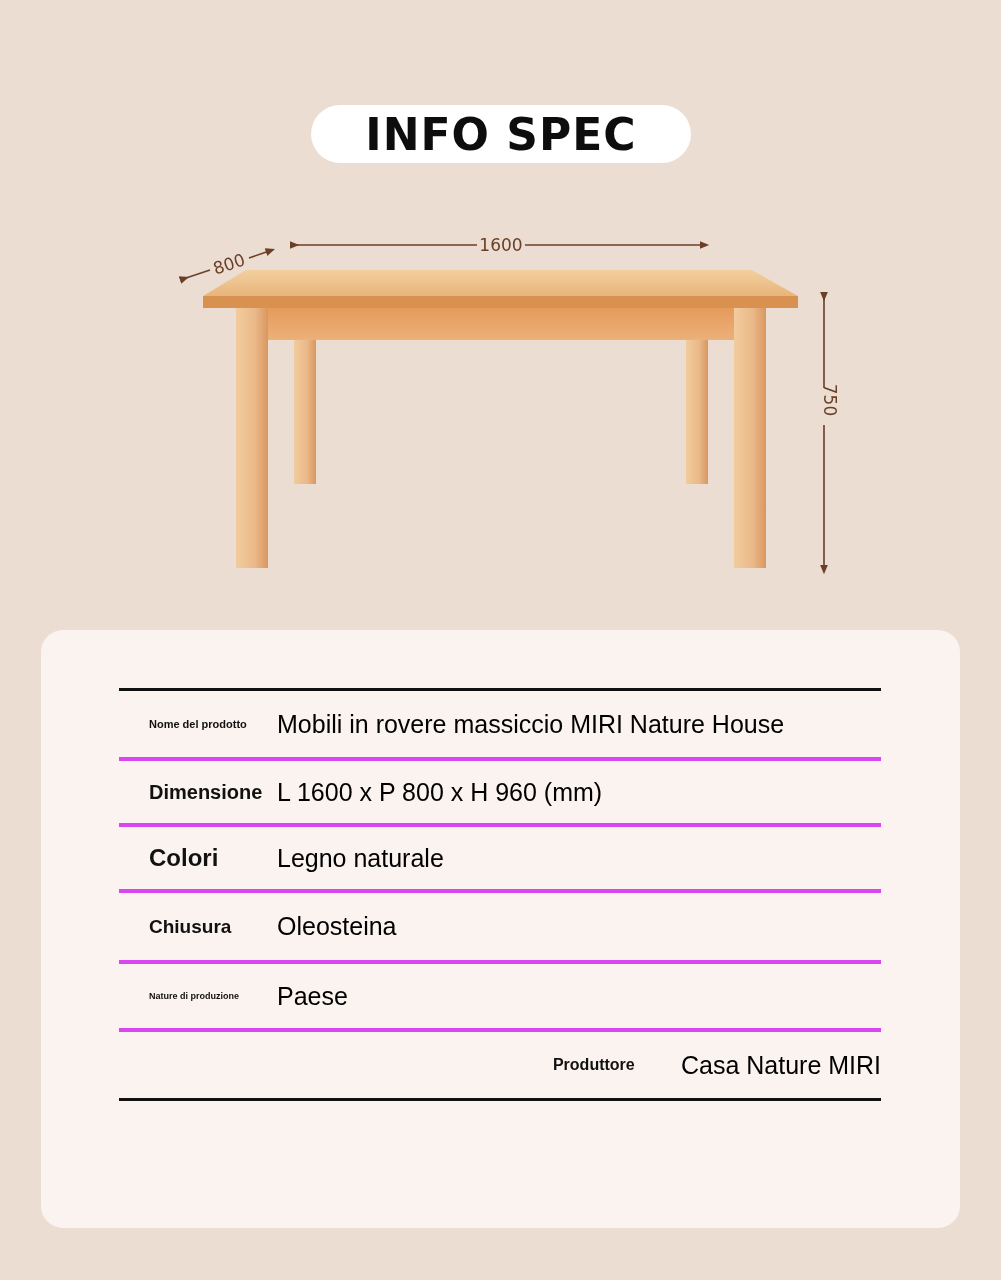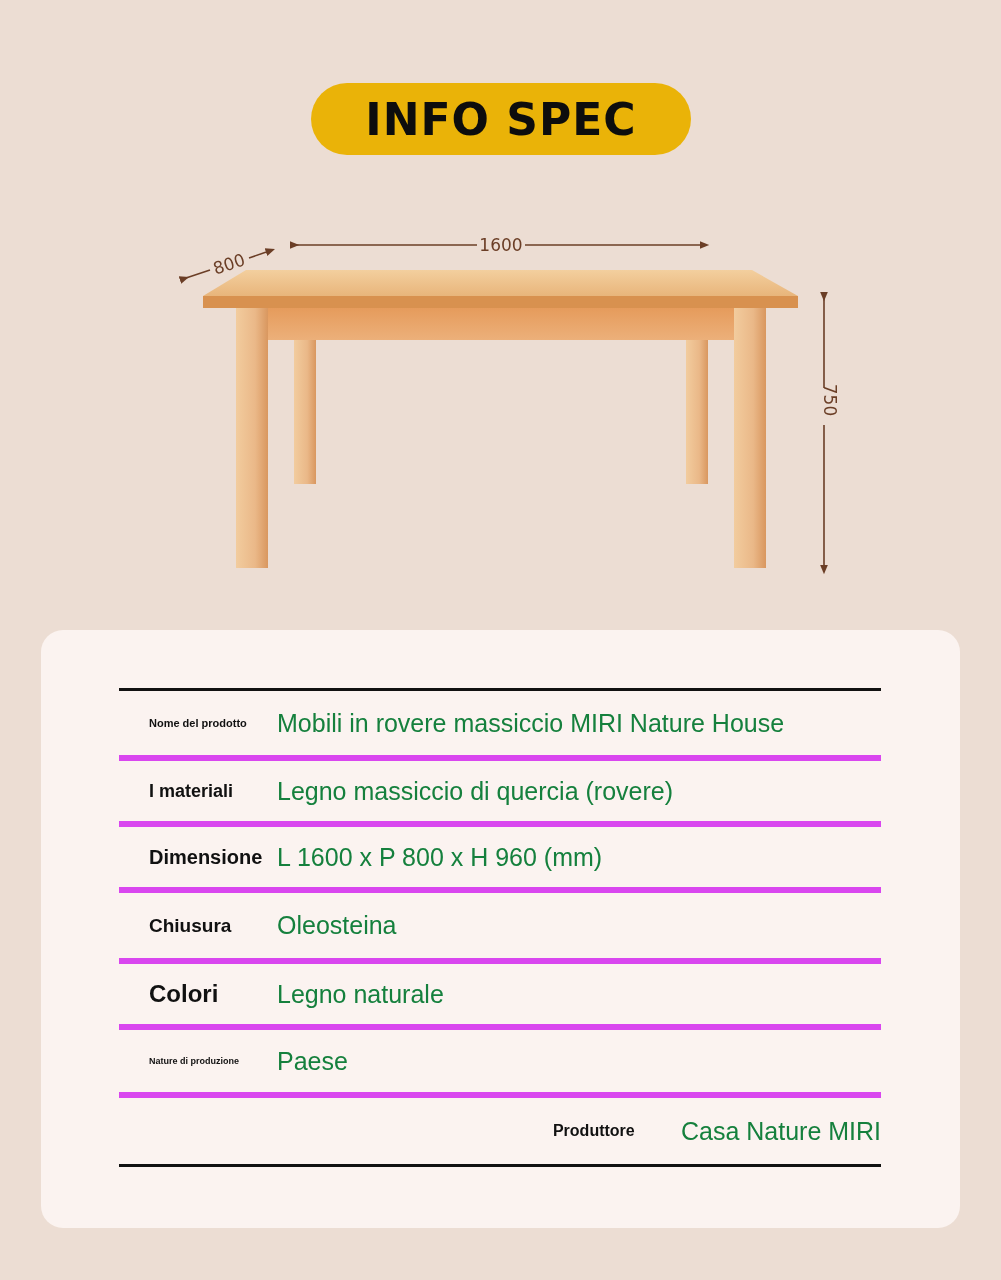--- a/index.html
+++ b/index.html
@@ -4,53 +4,53 @@
 <style>
   html, body { margin: 0; padding: 0; }
   body {
     width: 1001px; height: 1280px;
     background: #ecddd3;
     position: relative; overflow: hidden;
     font-family: "Liberation Sans", sans-serif;
     color: #111;
   }
   .title-pill {
-    position: absolute; left: 311px; top: 83px;
-    width: 380px; height: 72px;
-    background: #eab308; border-radius: 36px;
+    position: absolute; left: 311px; top: 105px;
+    width: 380px; height: 58px;
+    background: #ffffff; border-radius: 36px;
     display: flex; align-items: center; justify-content: center;
   }
   .title-pill span {
     font-family: "DejaVu Sans", sans-serif;
     font-size: 44px; font-weight: bold; letter-spacing: 1px; color: #0d0d0d;
   }
   .illus { position: absolute; left: 0; top: 200px; width: 1001px; height: 400px; }
   .dim-label { font-family: "DejaVu Sans", sans-serif; font-size: 17px; fill: #6b3e26; }
 
   .card {
     position: absolute; left: 41px; top: 630px;
     width: 919px; height: 598px;
     background: #fbf3f0; border-radius: 22px;
   }
   .spec-table {
     position: absolute; left: 78px; top: 58px; width: 762px;
     border-top: 3px solid #111; border-bottom: 3px solid #111;
   }
   .row {
     display: flex; align-items: center;
-    border-bottom: 6px solid #d946ef;
+    border-bottom: 4px solid #d946ef;
     box-sizing: border-box;
   }
   .row:last-child { border-bottom: none; justify-content: flex-end; }
   .label {
     width: 158px; padding-left: 30px; box-sizing: border-box;
     font-weight: bold; color: #111;
   }
   .value {
-    font-size: 25px; color: #15803d;
+    font-size: 25px; color: #000000;
   }
 </style>
 </head>
 <body>
 
 <div class="title-pill">
   <span>INFO SPEC</span>
 </div>
 
 <svg class="illus" viewBox="0 200 1001 400" xmlns="http://www.w3.org/2000/svg">
@@ -98,34 +98,30 @@
   <text x="818" y="406" text-anchor="middle" class="dim-label" transform="rotate(90 824 406)">750</text>
 </svg>
 
 <div class="card">
   <div class="spec-table">
     <div class="row" style="height:70px">
       <div class="label" style="font-size:11px">Nome del prodotto</div>
       <div class="value">Mobili in rovere massiccio MIRI Nature House</div>
     </div>
     <div class="row" style="height:66px">
-      <div class="label" style="font-size:18px">I materiali</div>
-      <div class="value">Legno massiccio di quercia (rovere)</div>
+      <div class="label" style="font-size:20px">Dimensione</div>
+      <div class="value">L 1600 x P 800 x H 960 (mm)</div>
     </div>
     <div class="row" style="height:66px">
-      <div class="label" style="font-size:20px">Dimensione</div>
-      <div class="value">L 1600 x P 800 x H 960 (mm)</div>
+      <div class="label" style="font-size:24px">Colori</div>
+      <div class="value">Legno naturale</div>
     </div>
     <div class="row" style="height:71px">
       <div class="label" style="font-size:19px">Chiusura</div>
       <div class="value">Oleosteina</div>
-    </div>
-    <div class="row" style="height:66px">
-      <div class="label" style="font-size:24px">Colori</div>
-      <div class="value">Legno naturale</div>
     </div>
     <div class="row" style="height:68px">
       <div class="label" style="font-size:9px">Nature di produzione</div>
       <div class="value">Paese</div>
     </div>
     <div class="row" style="height:66px">
       <div class="label" style="font-size:16px">Produttore</div>
       <div class="value">Casa Nature MIRI</div>
     </div>
   </div>

